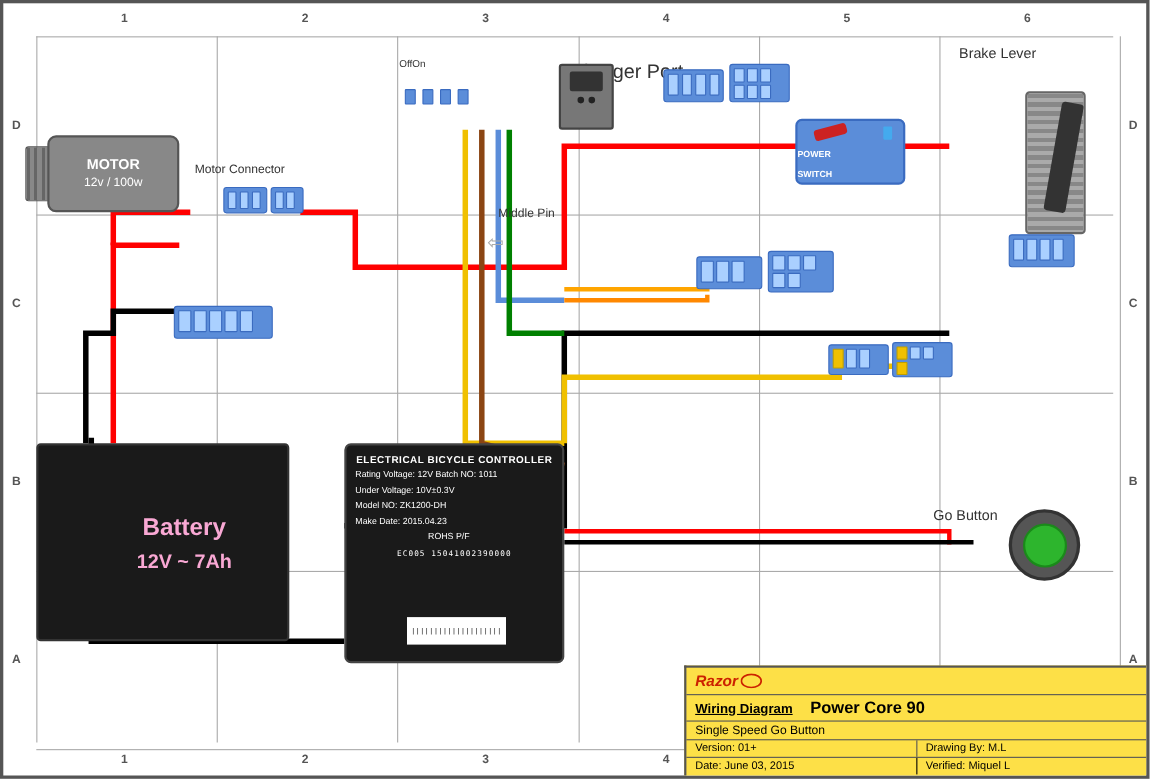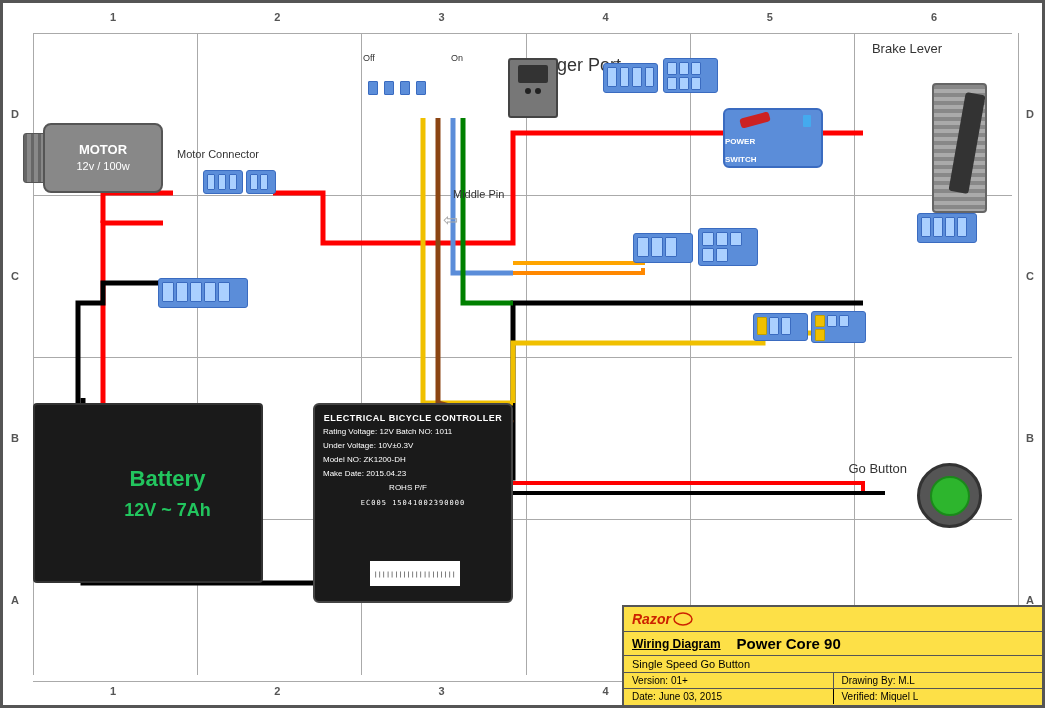--- a/index.html
+++ b/index.html
@@ -79,21 +79,21 @@
       height: 180px;
       background: #1a1a1a;
       border: 2px solid #333;
       border-radius: 4px;
       display: flex;
       flex-direction: column;
       align-items: center;
       justify-content: center;
     }
     .battery-text {
-      color: #22c55e;
+      color: #f9a8d4;
       font-size: 22px;
       font-weight: bold;
       text-align: center;
       line-height: 1.6;
       margin-left: 39px;
     }
     
     .controller-body {
       position: absolute;
       left: 310px;
@@ -319,21 +319,21 @@
     </div>
   </div>
   <div class="connector-blue" style="left:243px; top:167px; width:30px; height:24px;">
     <div style="display:flex; gap:2px; padding:3px;">
       <div style="width:8px;height:16px;background:#aad0ff;border:1px solid #3a6bc0;border-radius:1px;"></div>
       <div style="width:8px;height:16px;background:#aad0ff;border:1px solid #3a6bc0;border-radius:1px;"></div>
     </div>
   </div>
 
   <div style="position:absolute; left:360px; top:50px;">
-    <div style="display:flex; justify-content:space-between; width:100px; font-size:9px; color:#333; margin-bottom:18px;gap:37px;">
+    <div style="display:flex; justify-content:flex-start; width:100px; font-size:9px; color:#333; margin-bottom:18px;">
       <span>Off</span>
       <span>On</span>
     </div>
     <div class="power-switch">
       <div style="position:absolute;top:5px;left:15px;width:30px;height:10px;background:#cc2222;border-radius:3px;transform:rotate(-15deg);"></div>
       <div style="position:absolute;top:5px;right:10px;width:8px;height:12px;background:#44aaee;border-radius:1px;"></div>
       <div style="margin-top:20px;">
         <span class="switch-text" style="white-space:pre;">POWER
 SWITCH</span>
       </div>

